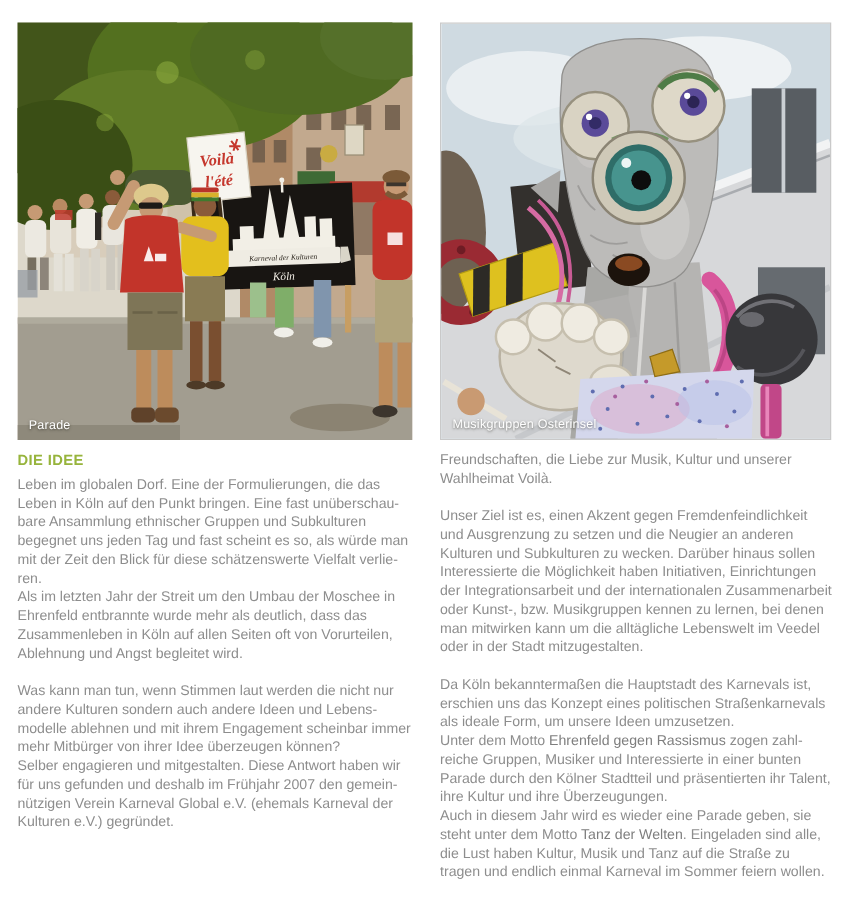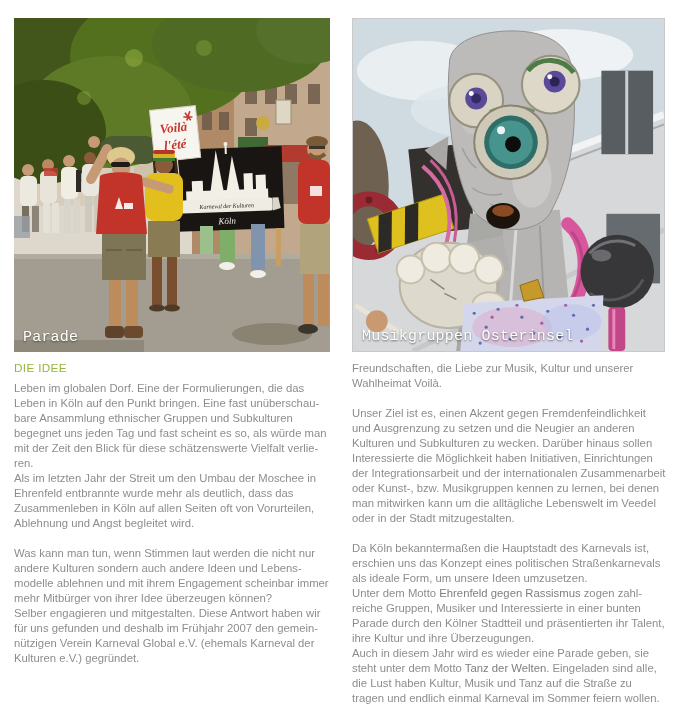--- a/index.html
+++ b/index.html
@@ -3,27 +3,27 @@
 <meta charset="utf-8">
 <style>
   html,body{margin:0;padding:0;background:#ffffff;}
   .page{position:relative;width:681px;height:720px;background:#ffffff;overflow:hidden;
         font-family:"Liberation Sans",sans-serif;}
   .photos{position:absolute;top:18px;left:14px;display:flex;gap:22px;}
   figure{margin:0;position:relative;}
   .photo-left{width:316px;height:334px;}
   .photo-right{width:313px;height:334px;border:1px solid #c9c9c9;box-sizing:border-box;}
   figure svg{display:block;width:100%;height:100%;}
-  .caption{position:absolute;left:9px;bottom:6px;color:#ffffff;font-size:15px;
-           letter-spacing:.2px;text-shadow:0 1px 2px rgba(40,40,30,.65);font-family:Liberation Mono, monospace;}
+  .caption{position:absolute;left:9px;bottom:6px;color:#ffffff;font-size:10px;
+           letter-spacing:.2px;text-shadow:0 1px 2px rgba(40,40,30,.65);}
   .textrow{position:absolute;top:361px;left:14px;display:flex;gap:16px;
            color:#8d8d8d;font-size:11.3px;line-height:15px;}
   .col-left{width:322px;}
   .col-right{width:320px;}
-  .head{margin:0 0 5px 0;font-size:11.8px;font-weight:normal;color:#97b43c;letter-spacing:.3px;}
+  .head{margin:0 0 5px 0;font-size:11.8px;font-weight:bold;color:#97b43c;letter-spacing:.3px;}
   .textrow p{margin:0 0 15px 0;}
   .textrow p:last-child{margin-bottom:0;}
   .textrow strong{font-weight:normal;color:#7e7e7e;}
   svg text{font-family:"Liberation Sans",sans-serif;}
   svg .scriptish{font-family:"Liberation Serif",serif;font-style:italic;}
 </style>
 </head>
 <body>
 
 <div class="page">

